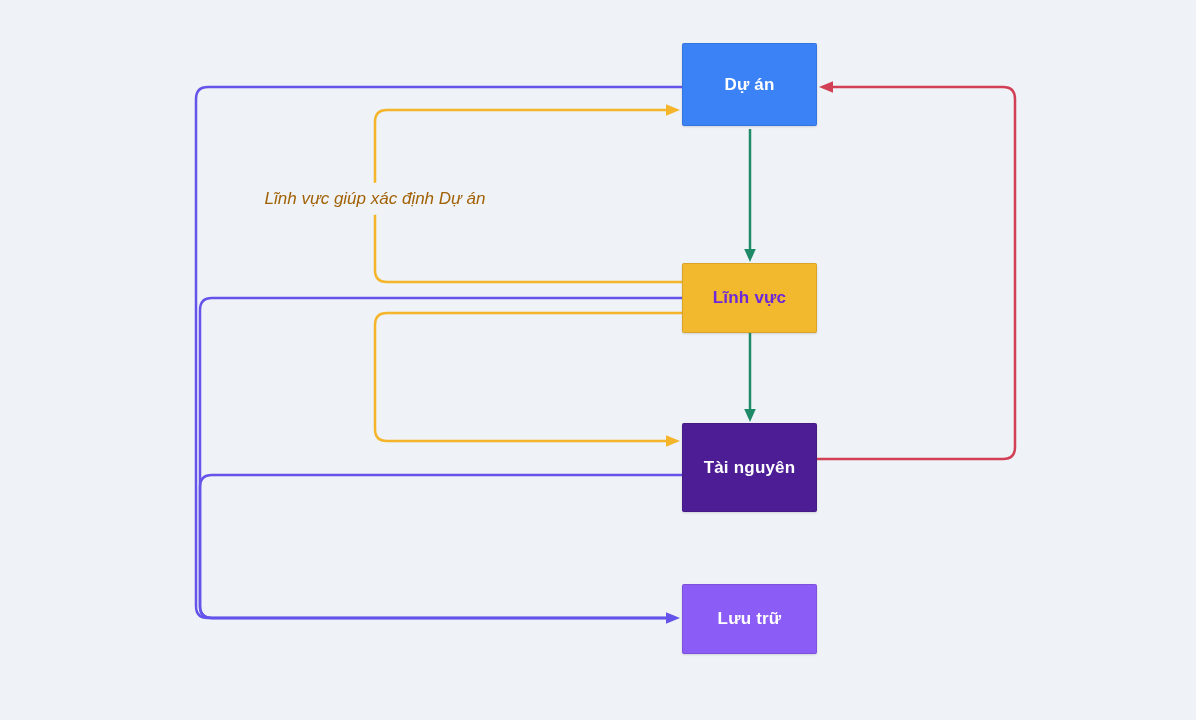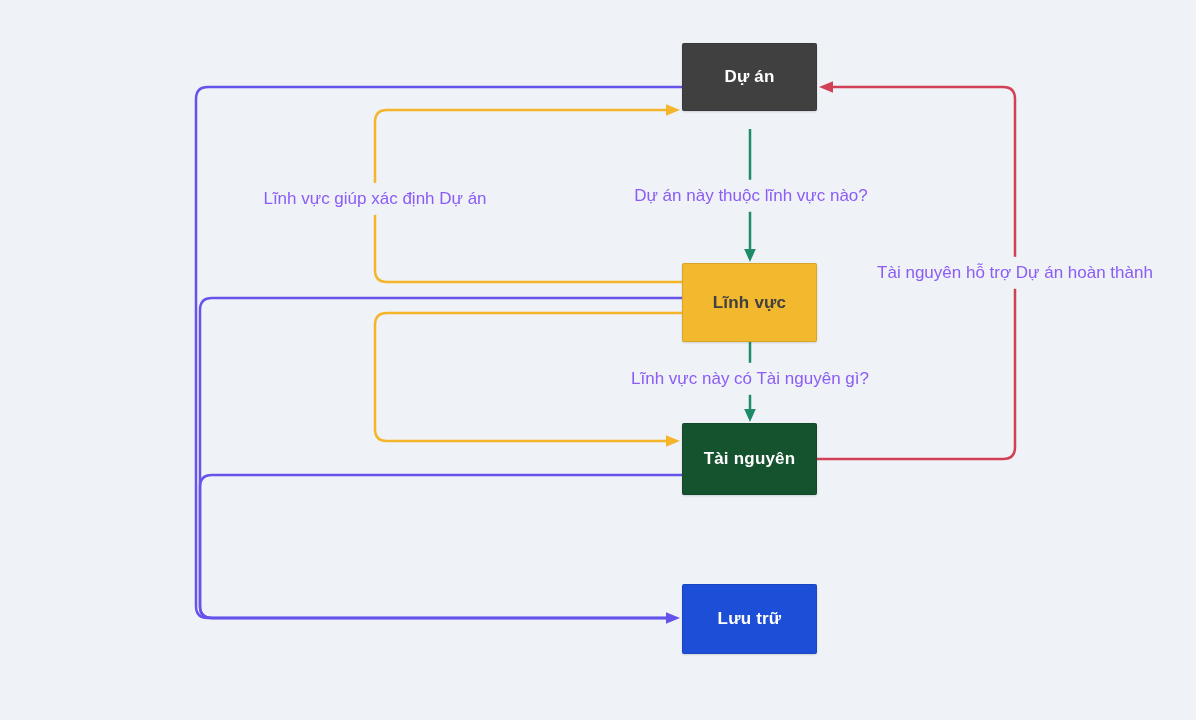--- a/index.html
+++ b/index.html
@@ -39,34 +39,35 @@
     align-items: center;
     justify-content: center;
     font-size: 17px;
     font-weight: bold;
     border-radius: 2px;
     border: 1px solid rgba(0,0,0,0.10);
     box-shadow: 0 1px 2px rgba(60,70,90,0.18);
     box-sizing: border-box;
     letter-spacing: 0.2px;
   }
-  #node-du-an      { left: 682px; top: 43px;  height: 68px; background: #404040; color: #ffffff; }
-  #node-linh-vuc   { left: 682px; top: 263px; height: 79px; background: #f2b82e; color: #404040; }
-  #node-tai-nguyen { left: 682px; top: 423px; height: 72px; background: #14532d; color: #ffffff; }
-  #node-luu-tru    { left: 682px; top: 584px; height: 70px; background: #1d4ed8; color: #ffffff; }
+  #node-du-an      { left: 682px; top: 43px;  height: 83px; background: #3b82f6; color: #ffffff; }
+  #node-linh-vuc   { left: 682px; top: 263px; height: 70px; background: #f2b82e; color: #6d28d9; }
+  #node-tai-nguyen { left: 682px; top: 423px; height: 89px; background: #4c1d95; color: #ffffff; }
+  #node-luu-tru    { left: 682px; top: 584px; height: 70px; background: #8b5cf6; color: #ffffff; }
 
   .edge-label {
     position: absolute;
     transform: translate(-50%, -50%);
     background: #eff2f6;
-    color: #8b5cf6;
+    color: #a16207;
     font-size: 17px;
     padding: 6px 8px;
     white-space: nowrap;
     line-height: 1.2;
+    font-style: italic;
   }
   #edge-label-question-1 { left: 751px;  top: 196px; }
   #edge-label-question-2 { left: 750px;  top: 379px; }
   #edge-label-yellow-1   { left: 375px;  top: 199px; }
   #edge-label-yellow-2   { left: 374px;  top: 379px; }
   #edge-label-red        { left: 1015px; top: 273px; }
   #edge-label-purple     { left: 196px;  top: 545px; }
 </style>
 </head>
 <body>
@@ -87,23 +88,20 @@
 
     <path class="edge-green" d="M750,129 V249"></path>
     <polygon class="head-green" points="744.2,249 755.8,249 750,262"></polygon>
     <path class="edge-green" d="M750,333 V409"></path>
     <polygon class="head-green" points="744.2,409 755.8,409 750,422"></polygon>
 
     <path class="edge-red" d="M817,459 H1003 Q1015,459 1015,447 V99 Q1015,87 1003,87 H833"></path>
     <polygon class="head-red" points="833,81.2 833,92.8 819,87"></polygon>
   </svg>
 
-  <div class="edge-label" id="edge-label-question-1">Dự án này thuộc lĩnh vực nào?</div>
-  <div class="edge-label" id="edge-label-question-2">Lĩnh vực này có Tài nguyên gì?</div>
   <div class="edge-label" id="edge-label-yellow-1">Lĩnh vực giúp xác định Dự án</div>
-  <div class="edge-label" id="edge-label-red">Tài nguyên hỗ trợ Dự án hoàn thành</div>
 
   <div class="node" id="node-du-an">Dự án</div>
   <div class="node" id="node-linh-vuc">Lĩnh vực</div>
   <div class="node" id="node-tai-nguyen">Tài nguyên</div>
   <div class="node" id="node-luu-tru">Lưu trữ</div>
 
 </div>
 
 </body></html>

